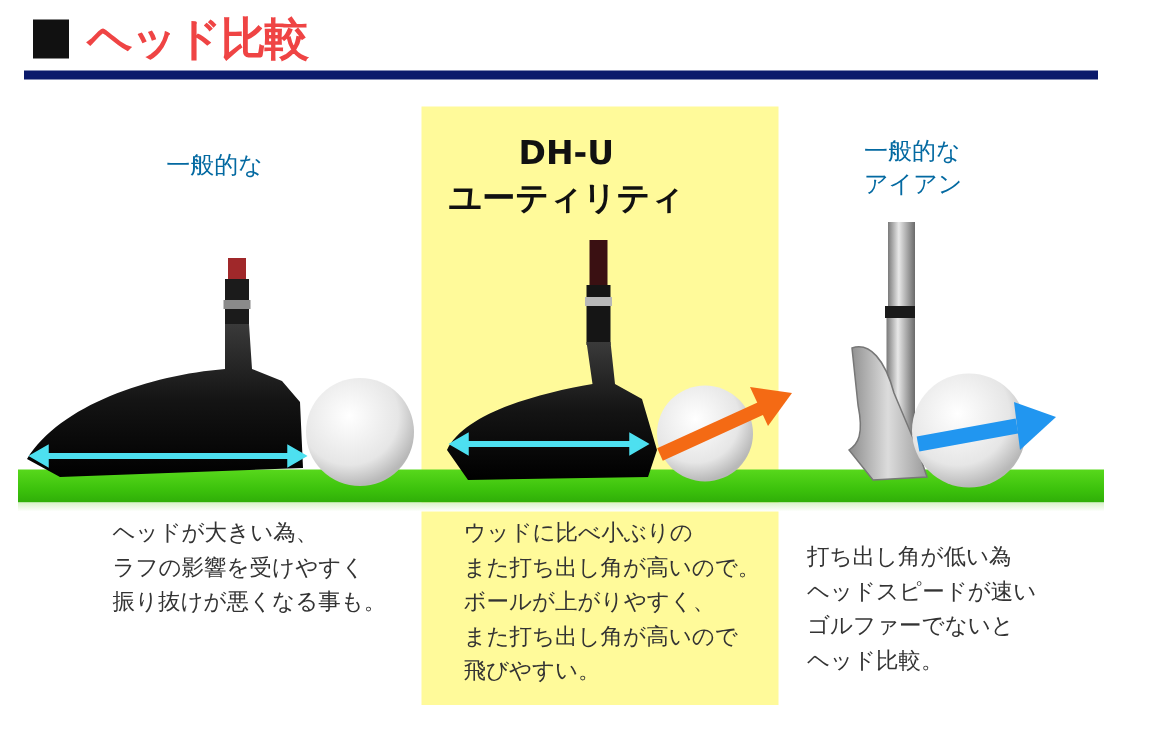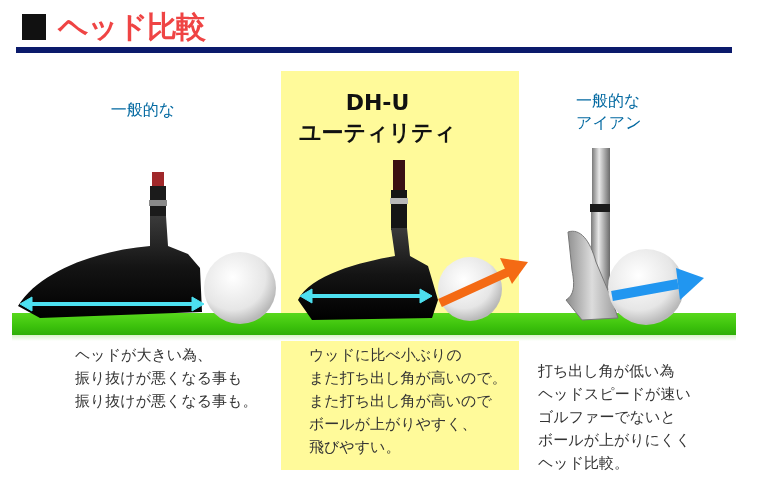--- a/index.html
+++ b/index.html
@@ -118,29 +118,28 @@
   </g>
   <circle cx="646" cy="287" r="38" fill="url(#ballg)"></circle>
   <g>
     <line x1="612" y1="296" x2="678" y2="284" stroke="#2196f0" stroke-width="10"></line>
     <polygon points="704,278 676,268 680,300" fill="#2196f0"></polygon>
   </g>
 </svg>
 
 <div class="desc" style="left:42px; top:344px;margin-left:33px;">
   <div>ヘッドが大きい為、</div>
-  <div>振り抜けが悪くなる事も</div>
+  <div>ラフの影響を受けやすく</div>
   <div>振り抜けが悪くなる事も。</div>
 </div>
 <div class="desc" style="left:309px; top:344px;">
   <div>ウッドに比べ小ぶりの</div>
   <div>また打ち出し角が高いので。</div>
+  <div>ボールが上がりやすく、</div>
   <div>また打ち出し角が高いので</div>
-  <div>ボールが上がりやすく、</div>
   <div>飛びやすい。</div>
 </div>
 <div class="desc" style="left:538px; top:360px;">
   <div>打ち出し角が低い為</div>
   <div>ヘッドスピードが速い</div>
   <div>ゴルファーでないと</div>
-  <div>ボールが上がりにくく</div>
   <div>ヘッド比較。</div>
 </div>
 
 </body></html>

